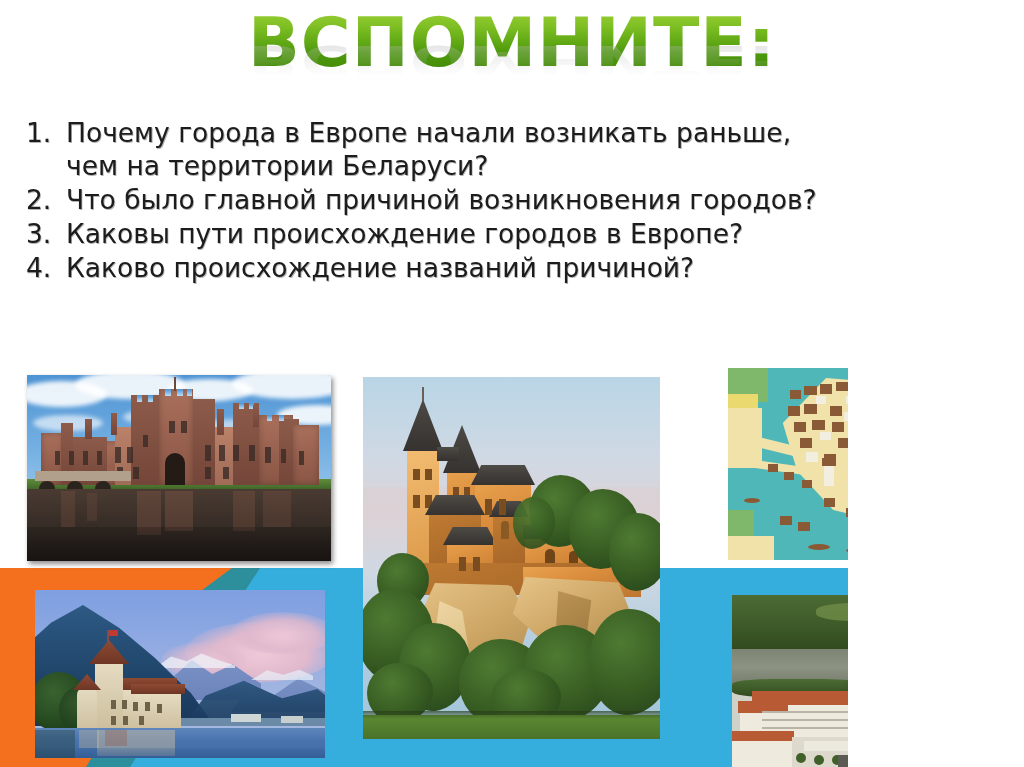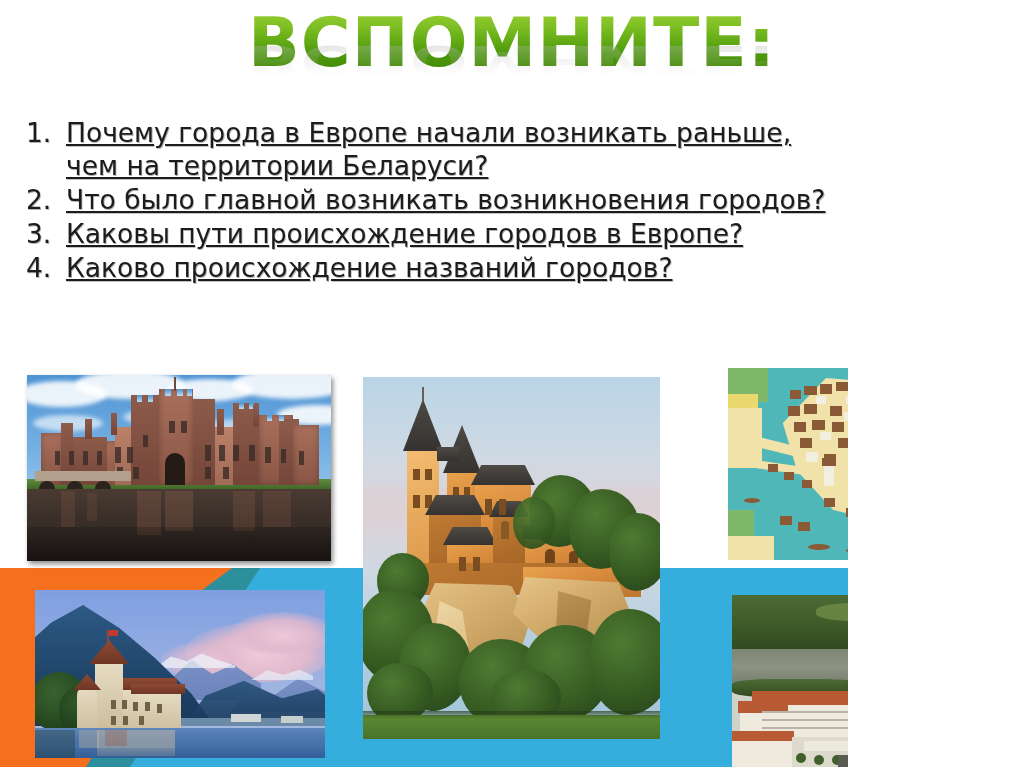--- a/index.html
+++ b/index.html
@@ -93,21 +93,20 @@
     text-shadow: 0.8px 0.8px 0 #b4b4b4;
   }
   .q-num {
     width: 40px;
     flex: 0 0 40px;
     font-size: 26.5px;
   }
   .q-text {
     flex: 1 1 auto;
     white-space: pre-line;
-    text-decoration: underline;
   }
 
   
   .band-lightblue {
     position: absolute;
     left: 0;
     top: 568px;
     width: 1024px;
     height: 199px;
     background: #35aede;
@@ -263,31 +262,31 @@
   <div class="q-list">
 
     <div class="q-item">
       <span class="q-num">1.</span>
       <span class="q-text">Почему города в Европе начали возникать раньше,
 чем  на территории Беларуси?</span>
     </div>
 
     <div class="q-item">
       <span class="q-num">2.</span>
-      <span class="q-text">Что было главной возникать возникновения городов?</span>
+      <span class="q-text">Что было главной причиной возникновения городов?</span>
     </div>
 
     <div class="q-item">
       <span class="q-num">3.</span>
       <span class="q-text">Каковы пути происхождение городов в Европе?</span>
     </div>
 
     <div class="q-item">
       <span class="q-num">4.</span>
-      <span class="q-text">Каково происхождение названий городов?</span>
+      <span class="q-text">Каково происхождение названий причиной?</span>
     </div>
 
   </div>
 
   <div class="band-lightblue"></div>
   <div class="band-darkteal-2" style="clip-path: polygon(0 0, 260px 0, 130px 199px, 0 199px);"></div>
   <div class="band-orange-body"></div>
 
   <div class="photo shadowed" style="left:27px; top:375px; width:304px; height:186px;">
     <div class="ph-inner">

